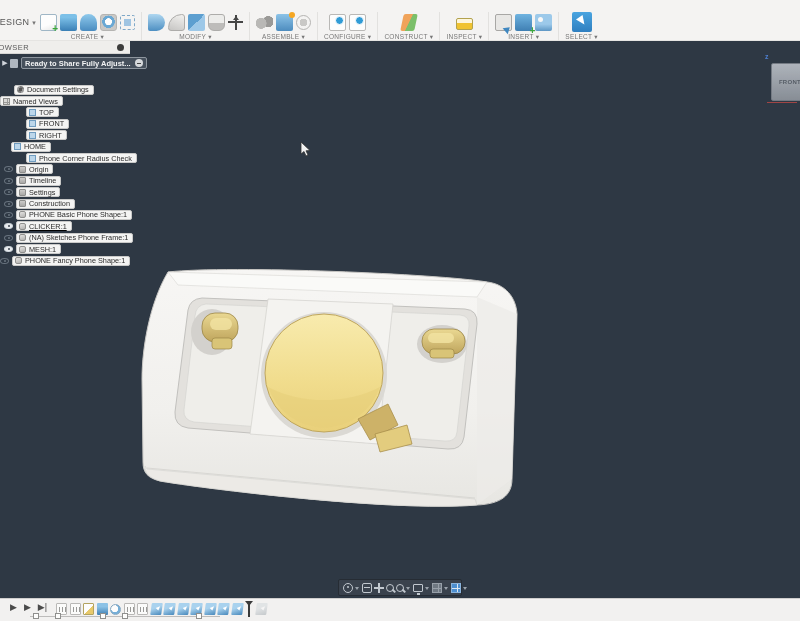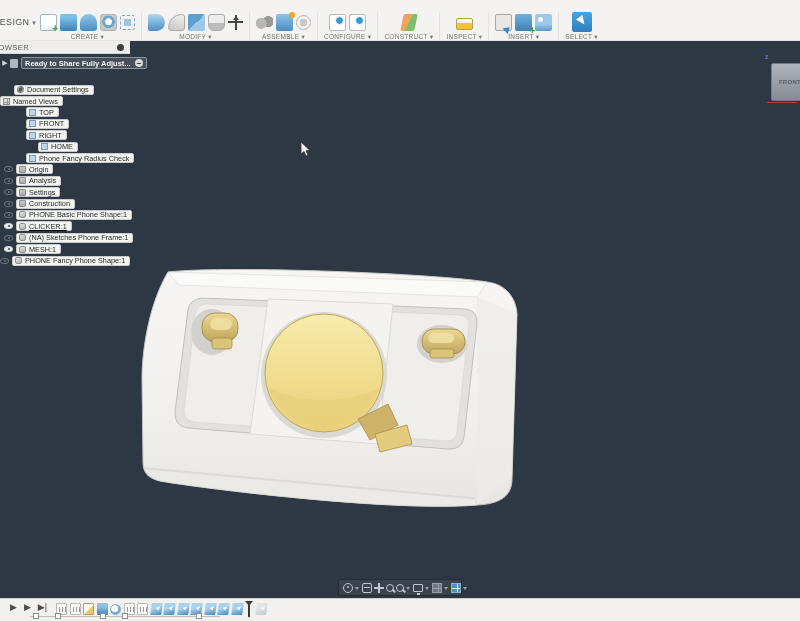--- a/index.html
+++ b/index.html
@@ -290,44 +290,44 @@
               <span class="titem-icon icon-view"></span>
               <span class="titem-label">FRONT</span>
             </span>
           </div>
           <div class="trow" style="padding-left: 26px;">
             <span class="titem-box">
               <span class="titem-icon icon-view"></span>
               <span class="titem-label">RIGHT</span>
             </span>
           </div>
-          <div class="trow" style="padding-left: 38px;">
+          <div class="trow" style="padding-left: 11px;">
             <span class="titem-box">
               <span class="titem-icon icon-view"></span>
               <span class="titem-label">HOME</span>
             </span>
           </div>
           <div class="trow" style="padding-left: 26px;">
             <span class="titem-box">
               <span class="titem-icon icon-view"></span>
-              <span class="titem-label">Phone Fancy Radius Check</span>
+              <span class="titem-label">Phone Corner Radius Check</span>
             </span>
           </div>
           <div class="trow" style="padding-left: 4px;">
             <span class="eye off"></span>
             <span class="titem-box">
               <span class="titem-icon icon-folder"></span>
               <span class="titem-label">Origin</span>
             </span>
           </div>
           <div class="trow" style="padding-left: 4px;">
             <span class="eye off"></span>
             <span class="titem-box">
               <span class="titem-icon icon-folder"></span>
-              <span class="titem-label">Analysis</span>
+              <span class="titem-label">Timeline</span>
             </span>
           </div>
           <div class="trow" style="padding-left: 4px;">
             <span class="eye off"></span>
             <span class="titem-box">
               <span class="titem-icon icon-folder"></span>
               <span class="titem-label">Settings</span>
             </span>
           </div>
           <div class="trow" style="padding-left: 4px;">

